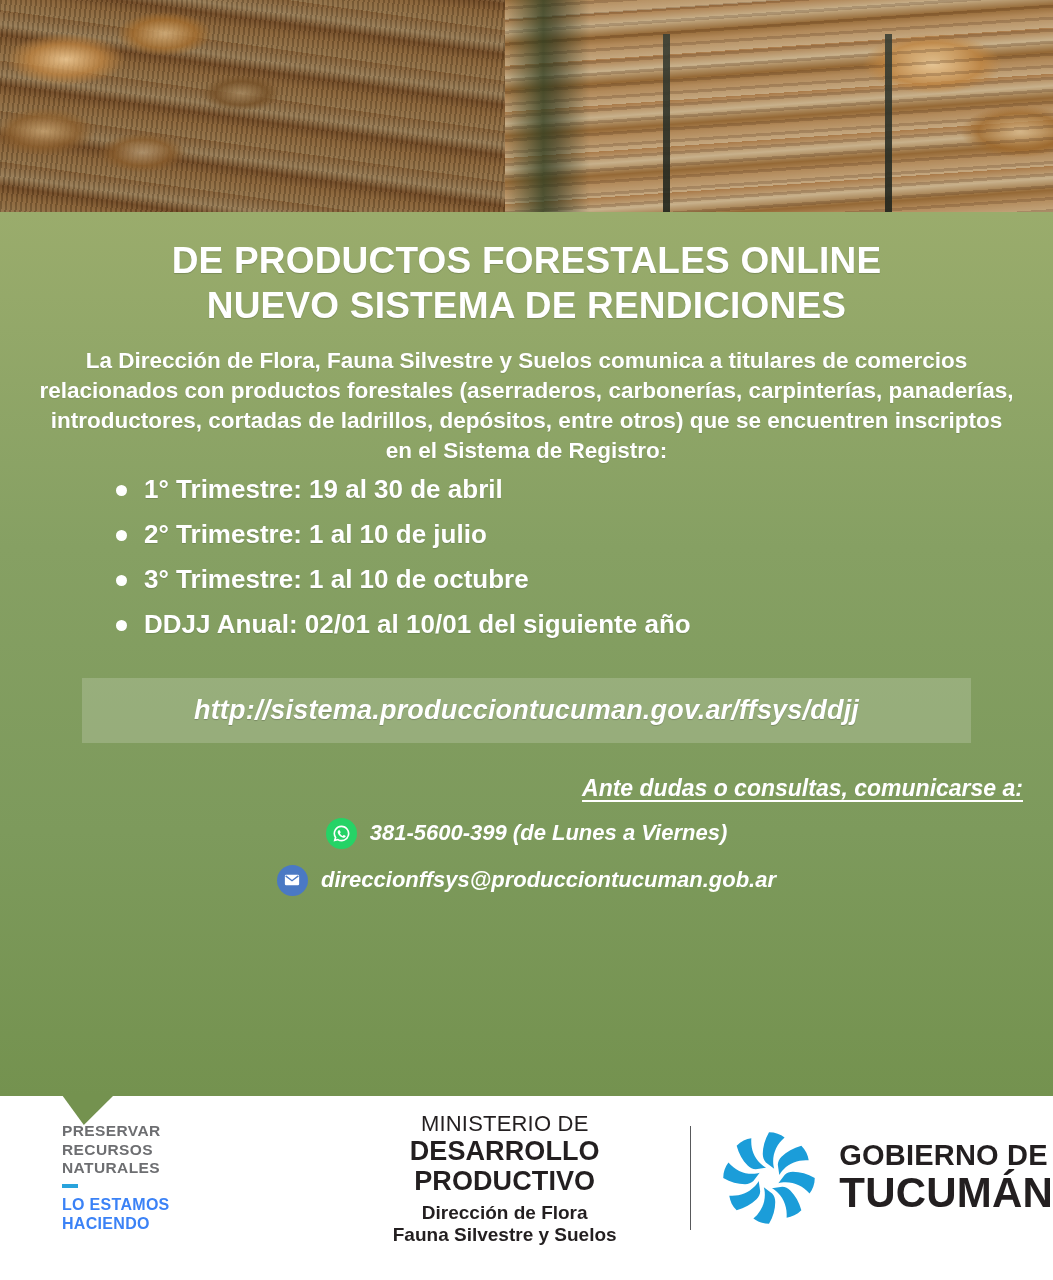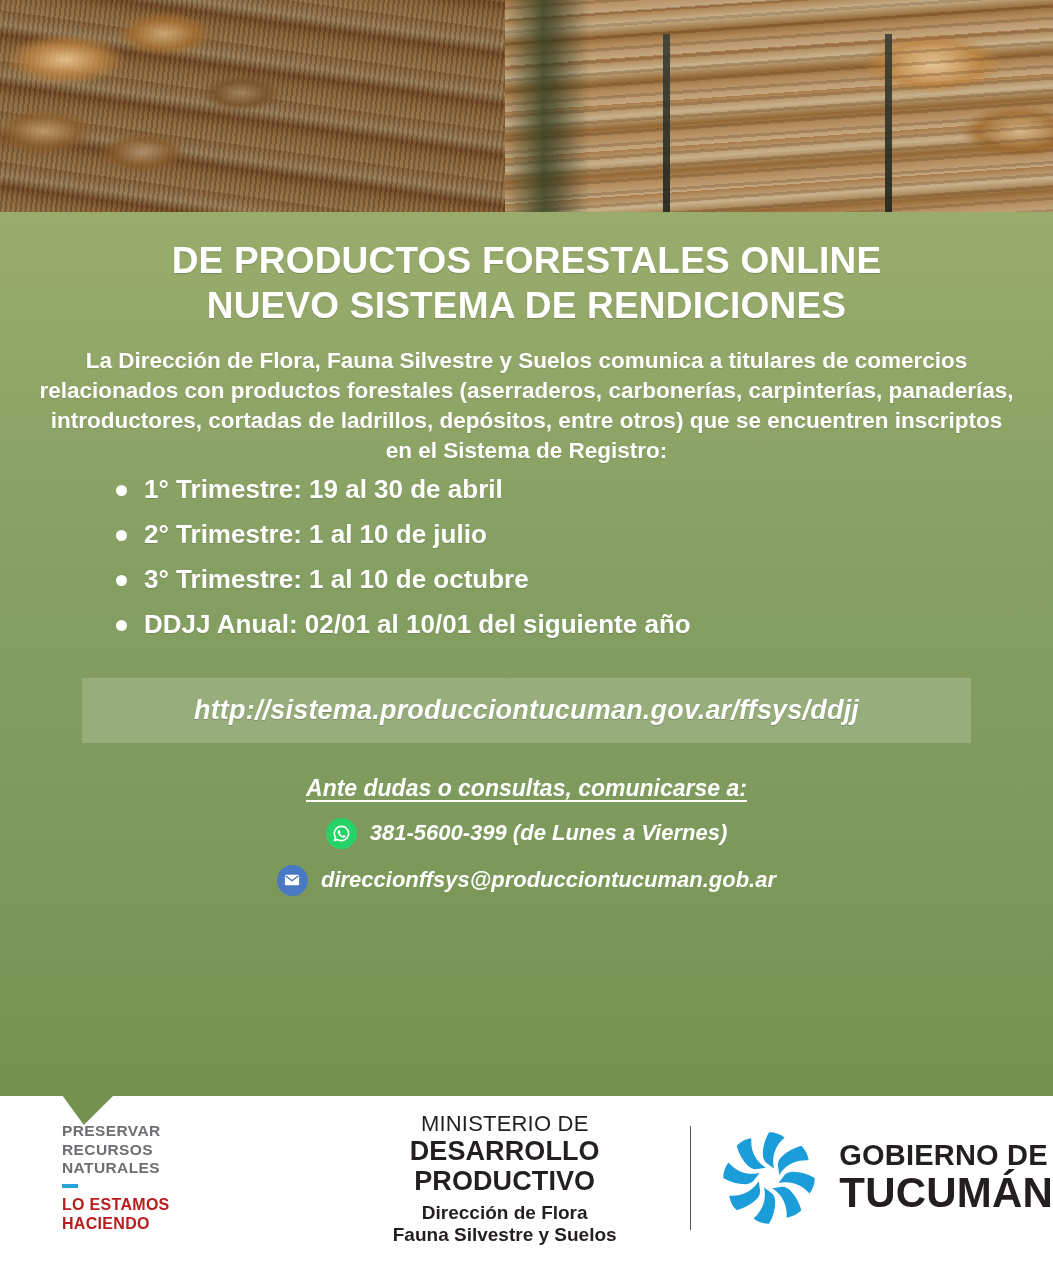--- a/index.html
+++ b/index.html
@@ -164,21 +164,21 @@
   .url-box .url {
     font-size: 27px;
     font-weight: bold;
     font-style: italic;
     color: #ffffff;
     letter-spacing: .2px;
     text-shadow: 0 1px 1px rgba(0,0,0,.2);
   }
 
   .contact-title {
-    text-align: center;
+    text-align: right;
     margin-top: 32px;
     font-size: 23px;
     font-weight: bold;
     font-style: italic;
     text-decoration: underline;
     text-underline-offset: 4px;
   }
 
   .contact-row {
     display: flex;
@@ -227,21 +227,21 @@
     font-weight: bold;
     letter-spacing: .4px;
   }
   .pres-block .dash {
     display: inline-block;
     width: 16px; height: 4px;
     background: #29a3dc;
     margin: 7px 0 3px 0;
   }
   .pres-block .blue {
-    color: #b91c1c;
+    color: #3b82f6;
     font-size: 16px;
     font-weight: bold;
     letter-spacing: .3px;
   }
   .ministry {
     margin-left: 120px;
     text-align: center;
     color: #231f20;
     line-height: 1.14;
   }

